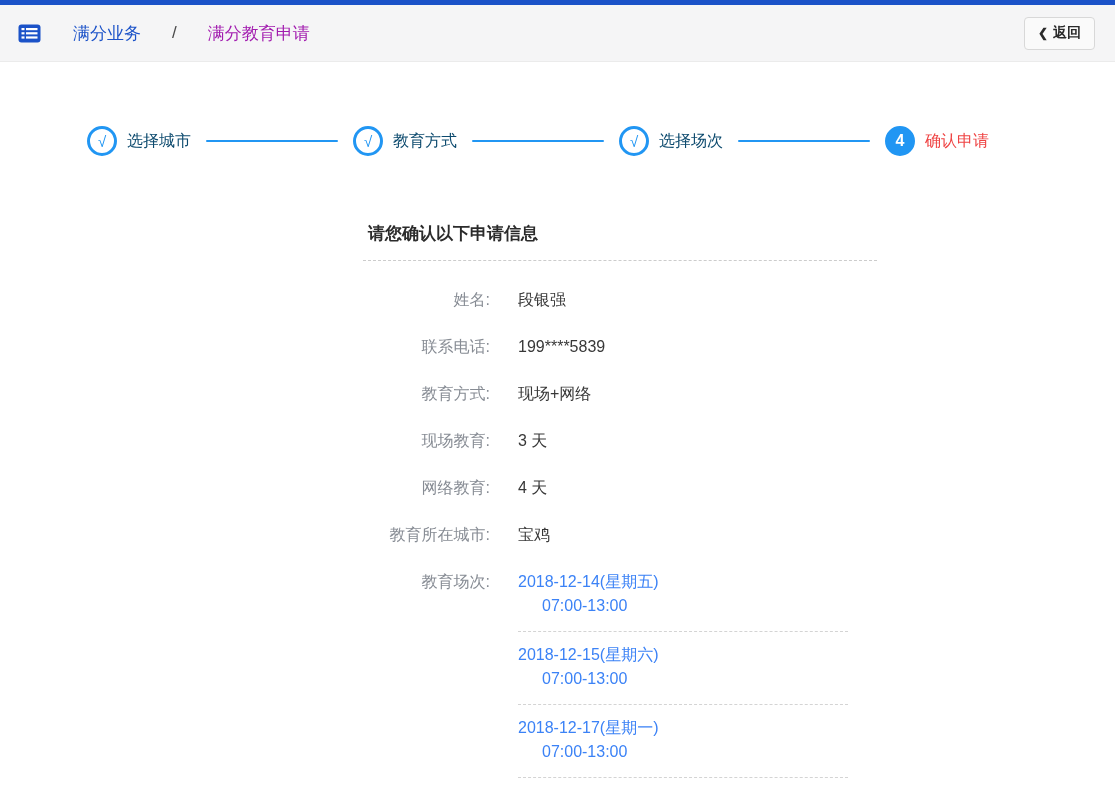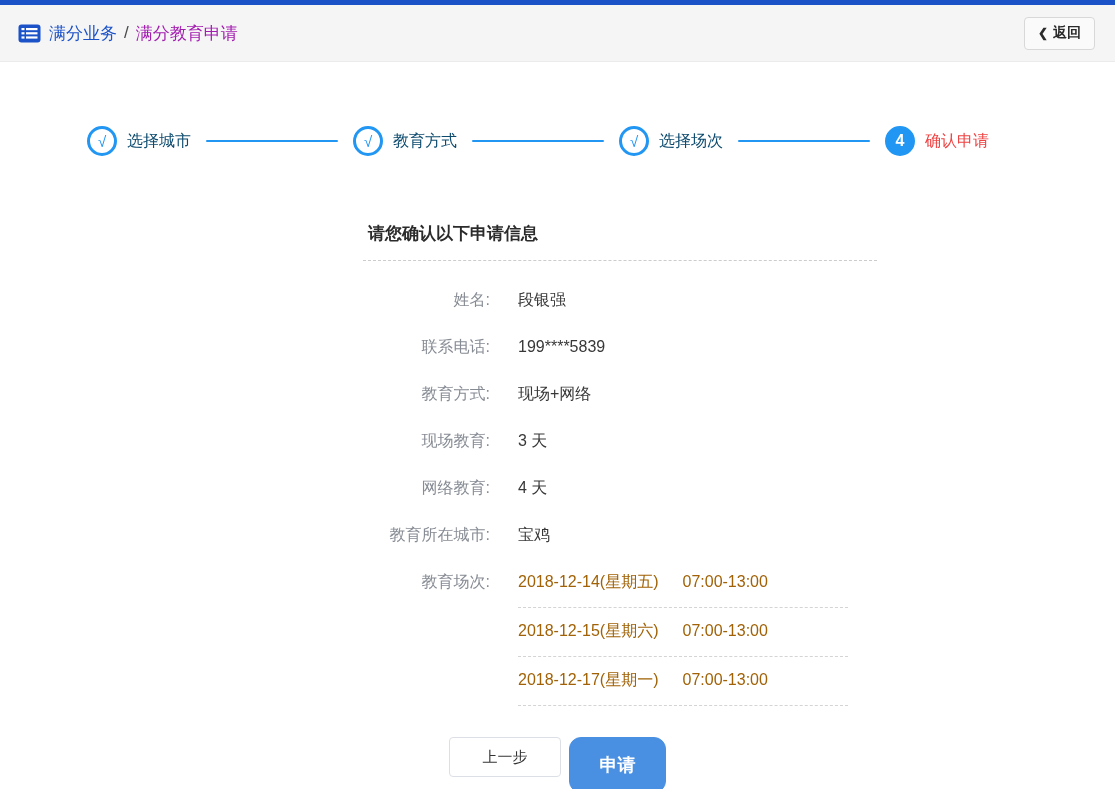--- a/index.html
+++ b/index.html
@@ -9,21 +9,21 @@
     background: #ffffff;
     font-family: "Liberation Sans", sans-serif;
     overflow: hidden;
   }
   .top-border { height: 5px; background: #1b52c8; }
   .app-header {
     height: 57px; background: #f5f5f6; border-bottom: 1px solid #ebebeb;
     display: flex; align-items: center; justify-content: space-between;
     padding: 0 20px 0 18px;
   }
-  .breadcrumb { display: flex; align-items: center; font-size: 17px; }
+  .breadcrumb { display: flex; align-items: center; font-size: 17px; gap: 24px; }
   .crumb-icon { display: flex; align-items: center; }
   .crumb-root { color: #1b52c8; margin-left: 8px; text-decoration: none; }
   .crumb-sep { color: #4a4a4a; margin: 0 7px; }
   .crumb-current { color: #a21caf; }
   .back-btn {
     height: 33px; padding: 0 13px;
     background: #fafafa; border: 1px solid #d8d8d8; border-radius: 4px;
     font-family: inherit; font-size: 14px; font-weight: bold; color: #2b2b2b;
     display: flex; align-items: center; gap: 5px; cursor: pointer;
   }
@@ -44,23 +44,24 @@
 
   
   .confirm-form { margin: 66px 0 0 363px; width: 514px; }
   .form-title { font-size: 17px; font-weight: bold; color: #2b2b2b; margin: 0 0 15px 5px; }
   .form-divider { border-bottom: 1px dashed #cccccc; margin-bottom: 27px; }
   .row { display: flex; margin-bottom: 23px; font-size: 16px; line-height: 24px; gap: 20px; }
   .row-label { width: 127px; text-align: right; color: #878c94; flex: 0 0 auto; }
   .row-value { margin-left: 8px; color: #383838; }
   .session-row { margin-bottom: 0; }
   .session-value {
-    margin-left: 8px; width: 330px; color: #a16207;
+    margin-left: 8px; width: 330px; color: #3b82f6;
     display: flex; padding-bottom: 13px; margin-bottom: 11px;
     border-bottom: 1px dashed #d4d4d4;
+    flex-direction: column;
   }
   .session-time { margin-left: 24px; }
 
   
   .actions { display: flex; justify-content: center; gap: 8px; margin-top: 20px; }
   .btn-prev {
     width: 112px; height: 40px; background: #ffffff;
     border: 1px solid #dcdfe6; border-radius: 4px;
     font-family: Liberation Serif, serif; font-size: 15px; color: #333333; cursor: pointer;
   }

